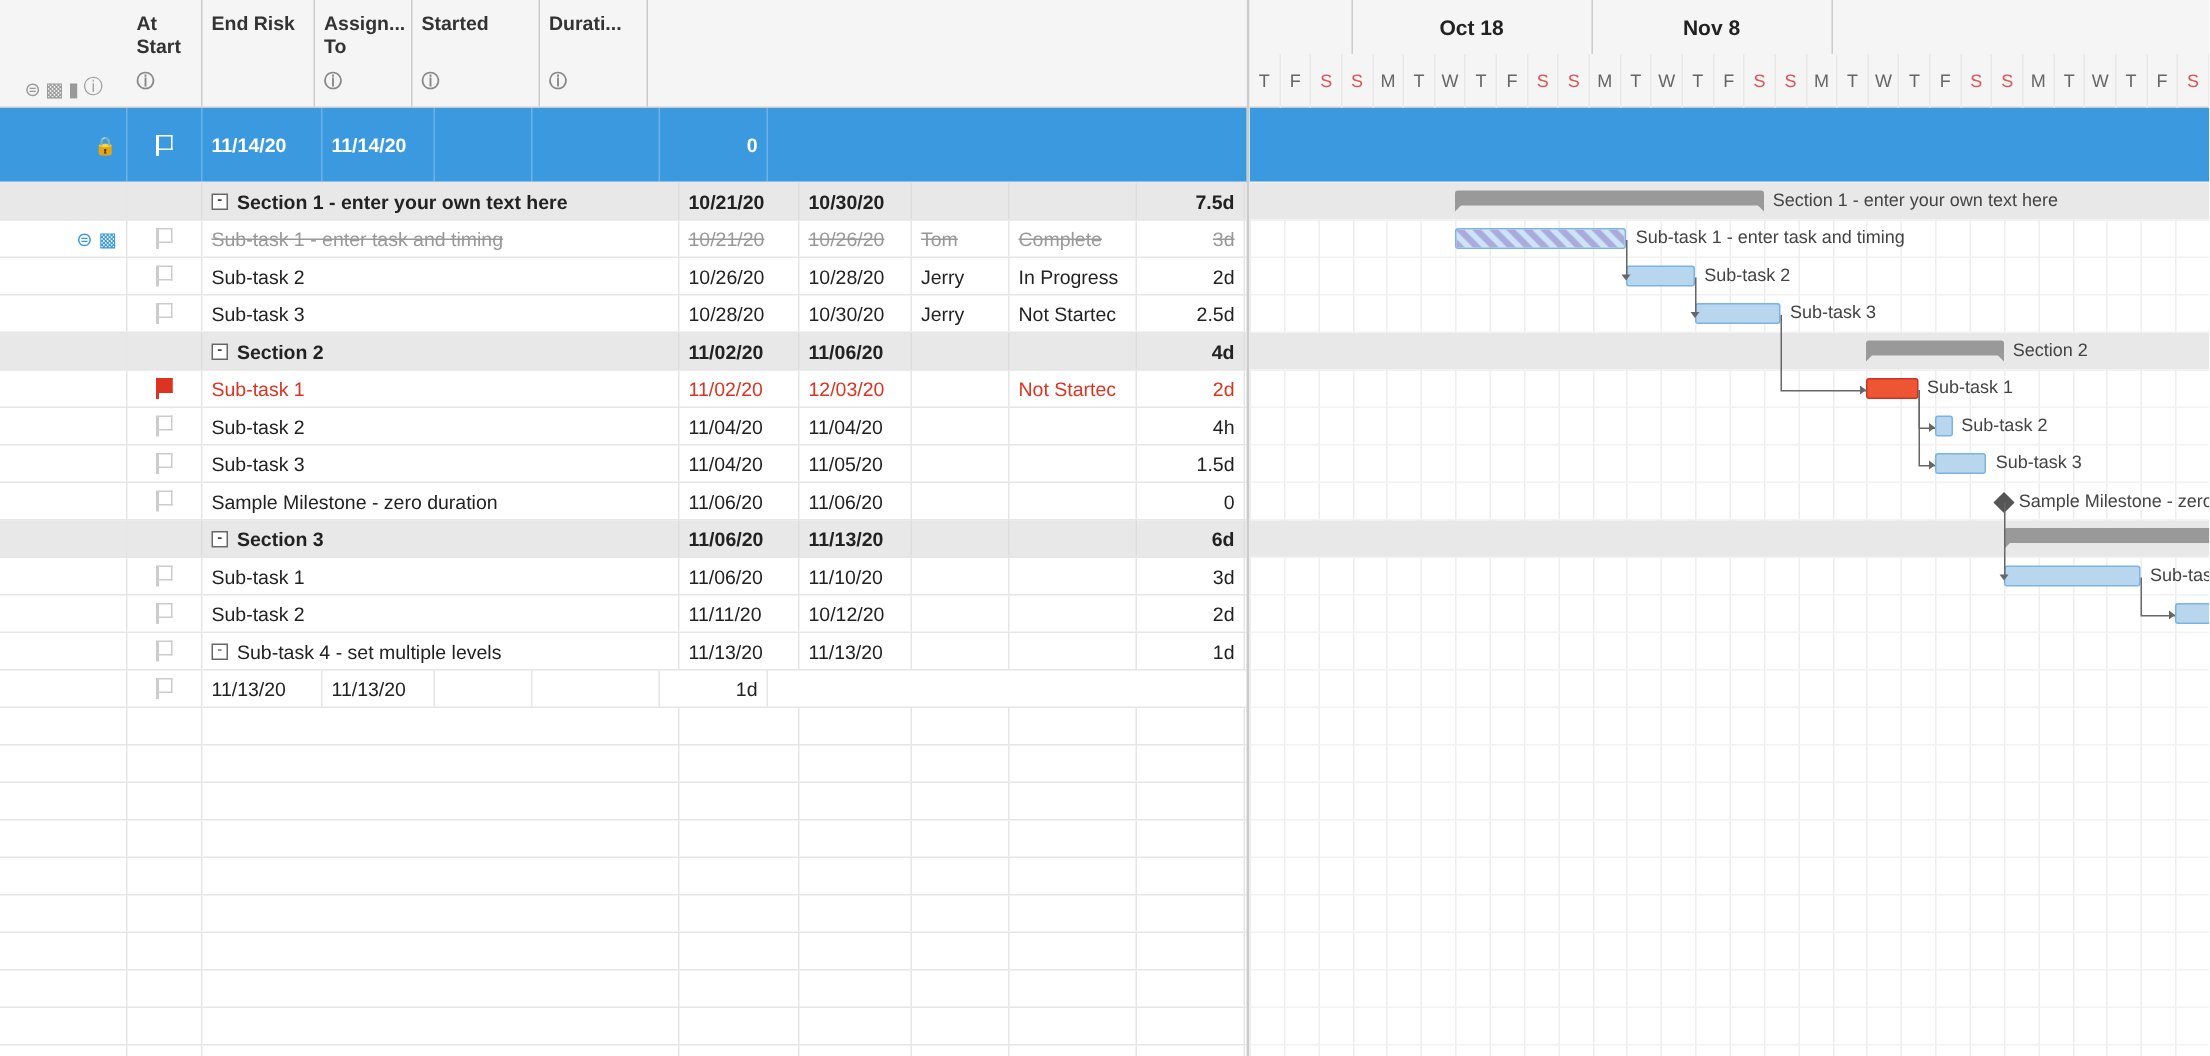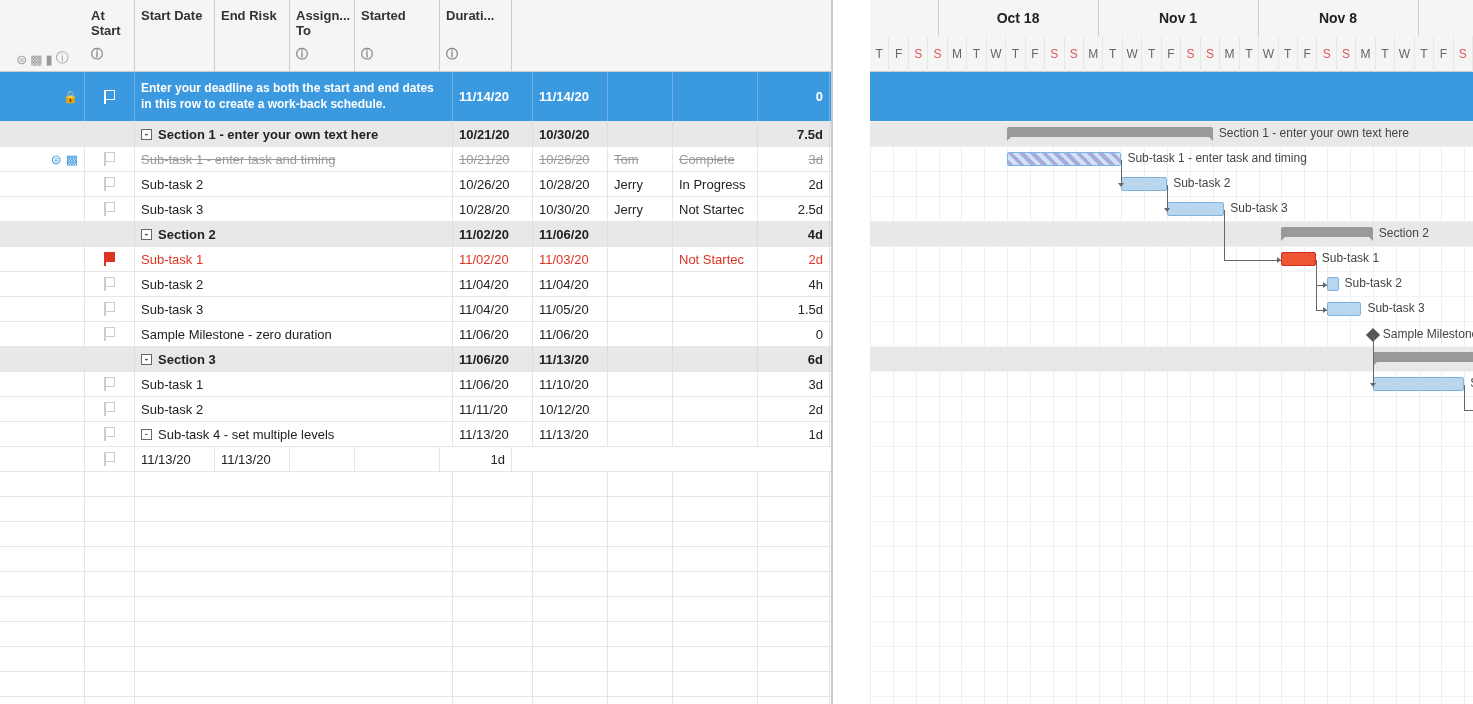--- a/index.html
+++ b/index.html
@@ -1,20 +1,20 @@
 <!DOCTYPE html>
 <html><head>
 <meta charset="utf-8">
 <style>
 * { box-sizing: border-box; margin: 0; padding: 0; }
 body { font-family: Arial, Helvetica, sans-serif; font-size: 13px; color: #222; background: #fff; overflow: hidden; }
 
 .app { display: flex; width: 1473px; height: 704px; }
 .left-pane { width: 833px; flex-shrink: 0; display: flex; flex-direction: column; border-right: 2px solid #ccc; }
-.right-pane { flex: 1; display: flex; flex-direction: column; overflow: hidden; padding-left: 37px; }
+.right-pane { flex: 1; display: flex; flex-direction: column; overflow: hidden; }
 
 
 .grid-header { display: flex; height: 72px; background: #f5f5f5; border-bottom: 1px solid #ccc; }
 .grid-header .hcell { border-right: 1px solid #ccc; padding: 8px 6px; font-weight: bold; font-size: 13px; color: #333; display: flex; flex-direction: column; justify-content: flex-start; }
 .grid-header .hcell .info { color: #888; font-size: 12px; margin-top: auto; }
 
 .col-icons { width: 85px; flex-shrink:0; display:flex; align-items:flex-end; justify-content:center; gap:3px; padding:4px; color:#999; }
 .col-icons span { font-size:13px; }
 .col-risk { width: 50px; }
 .col-name { width: 318px; }
@@ -94,23 +94,20 @@
       <div class="col-icons">
         <span>⊜</span>
         <span>▩</span>
         <span>▮</span>
         <span>ⓘ</span>
       </div>
       <div class="hcell col-risk">
           <span>At Start</span>
           <span class="info">ⓘ</span>
         </div>
-      <div class="hcell col-sd">
-          <span>Start Date</span>
-        </div>
       <div class="hcell col-ed">
           <span>End Risk</span>
         </div>
       <div class="hcell col-assign">
           <span>Assign... To</span>
           <span class="info">ⓘ</span>
         </div>
       <div class="hcell col-status">
           <span>Started</span>
           <span class="info">ⓘ</span>
@@ -123,23 +120,20 @@
     <div class="grid-body" id="grid-body">
         <div class="row highlight">
           <div class="icons-cell">
             <span>⊜</span>
             <span>▩</span>
             <span style="font-size: 12px;">🔒</span>
           </div>
           <div class="cell risk-cell col-risk">
             <div class="flag-outline flag-white-on-blue"></div>
           </div>
-          <div class="cell name-cell col-name indent-0" style="white-space: normal; line-height: 1.3; font-size: 12px;">
-            <span>Enter your deadline as both the start and end dates in this row to create a work-back schedule.</span>
-          </div>
           <div class="cell col-sd">
             <span>11/14/20</span>
           </div>
           <div class="cell col-ed">
             <span>11/14/20</span>
           </div>
           <div class="cell col-assign">
             <span></span>
           </div>
           <div class="cell col-status">
@@ -275,21 +269,21 @@
           <div class="cell risk-cell col-risk">
             <div class="flag-outline flag-red"></div>
           </div>
           <div class="cell name-cell col-name indent-1">
             <span class="redtext">Sub-task 1</span>
           </div>
           <div class="cell col-sd">
             <span class="redtext">11/02/20</span>
           </div>
           <div class="cell col-ed">
-            <span class="redtext">11/03/20</span>
+            <span class="redtext">12/03/20</span>
           </div>
           <div class="cell col-assign">
             <span class="redtext"></span>
           </div>
           <div class="cell col-status">
             <span class="redtext">Not Startec</span>
           </div>
           <div class="cell col-dur num">
             <span class="redtext">2d</span>
           </div>
@@ -584,21 +578,20 @@
           <div class="cell col-dur"></div>
         </div>
       </div>
   </div>
 
   <div class="right-pane">
     <div class="tl-header" id="tl-header">
         <div class="tl-weeks">
           <div class="tl-week" style="width: 68.571px;"></div>
           <div class="tl-week" style="width: 159.999px;">Oct 18</div>
-          <div class="tl-week" style="width: 159.999px;">Nov 1</div>
           <div class="tl-week" style="width: 159.999px;">Nov 8</div>
         </div>
         <div class="tl-days">
           <div class="tl-day" style="width: 22.857px;">T</div>
           <div class="tl-day" style="width: 22.857px;">F</div>
           <div class="tl-day weekend" style="width: 22.857px;">S</div>
           <div class="tl-day weekend" style="width: 22.857px;">S</div>
           <div class="tl-day" style="width: 22.857px;">M</div>
           <div class="tl-day" style="width: 22.857px;">T</div>
           <div class="tl-day" style="width: 22.857px;">W</div>

